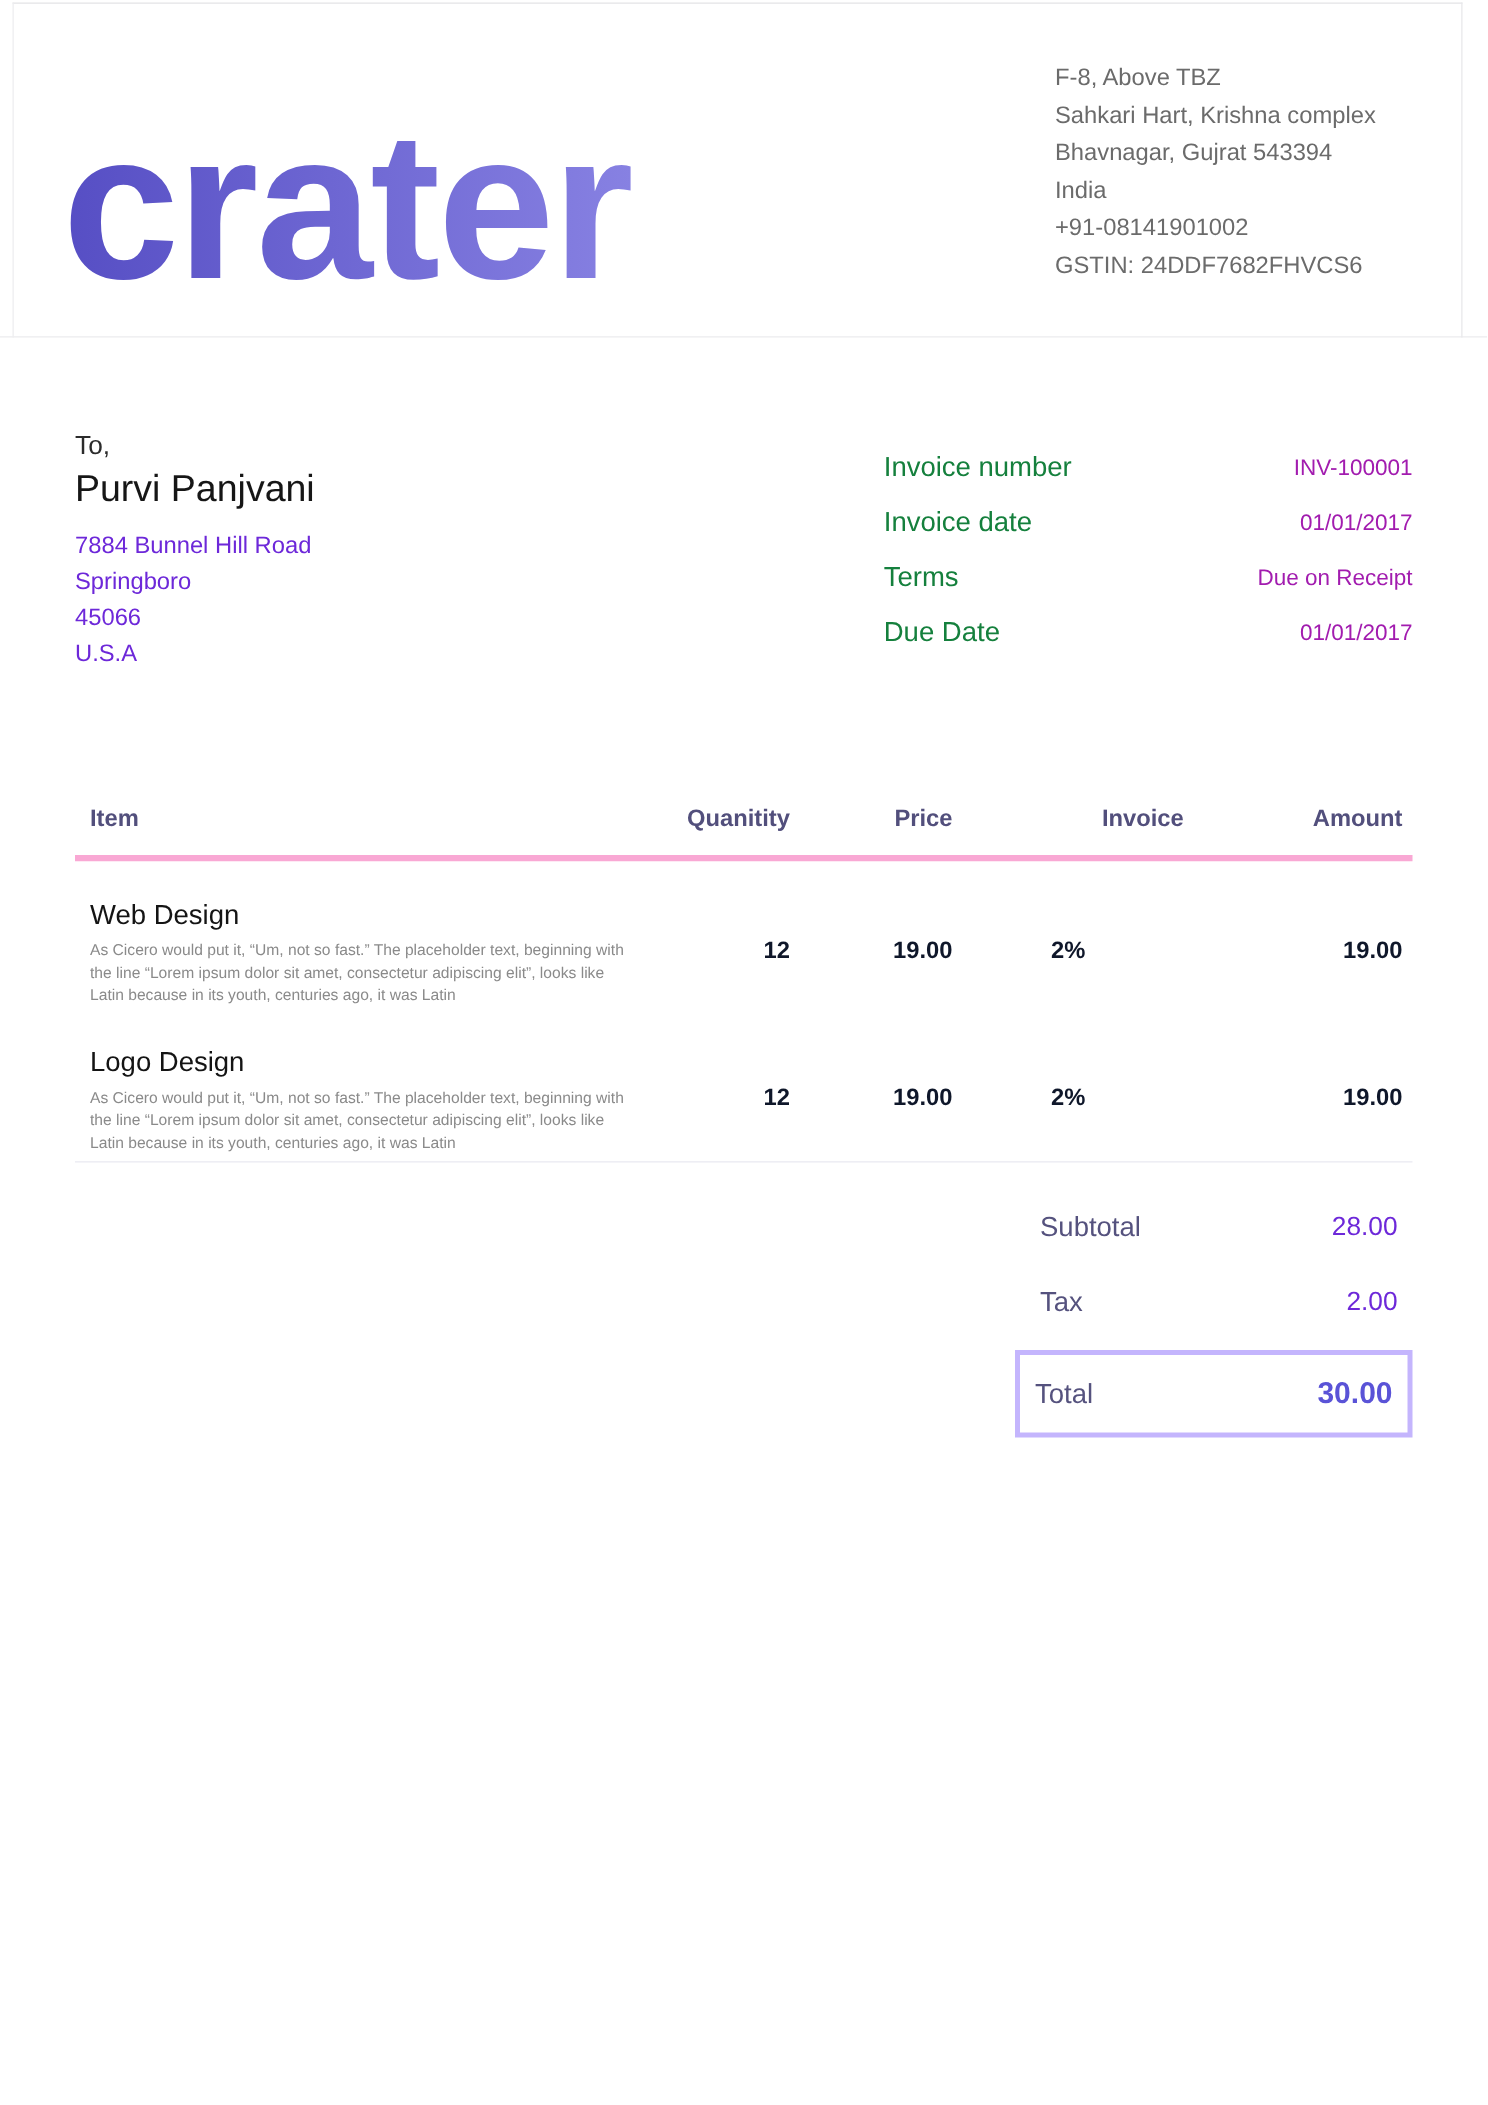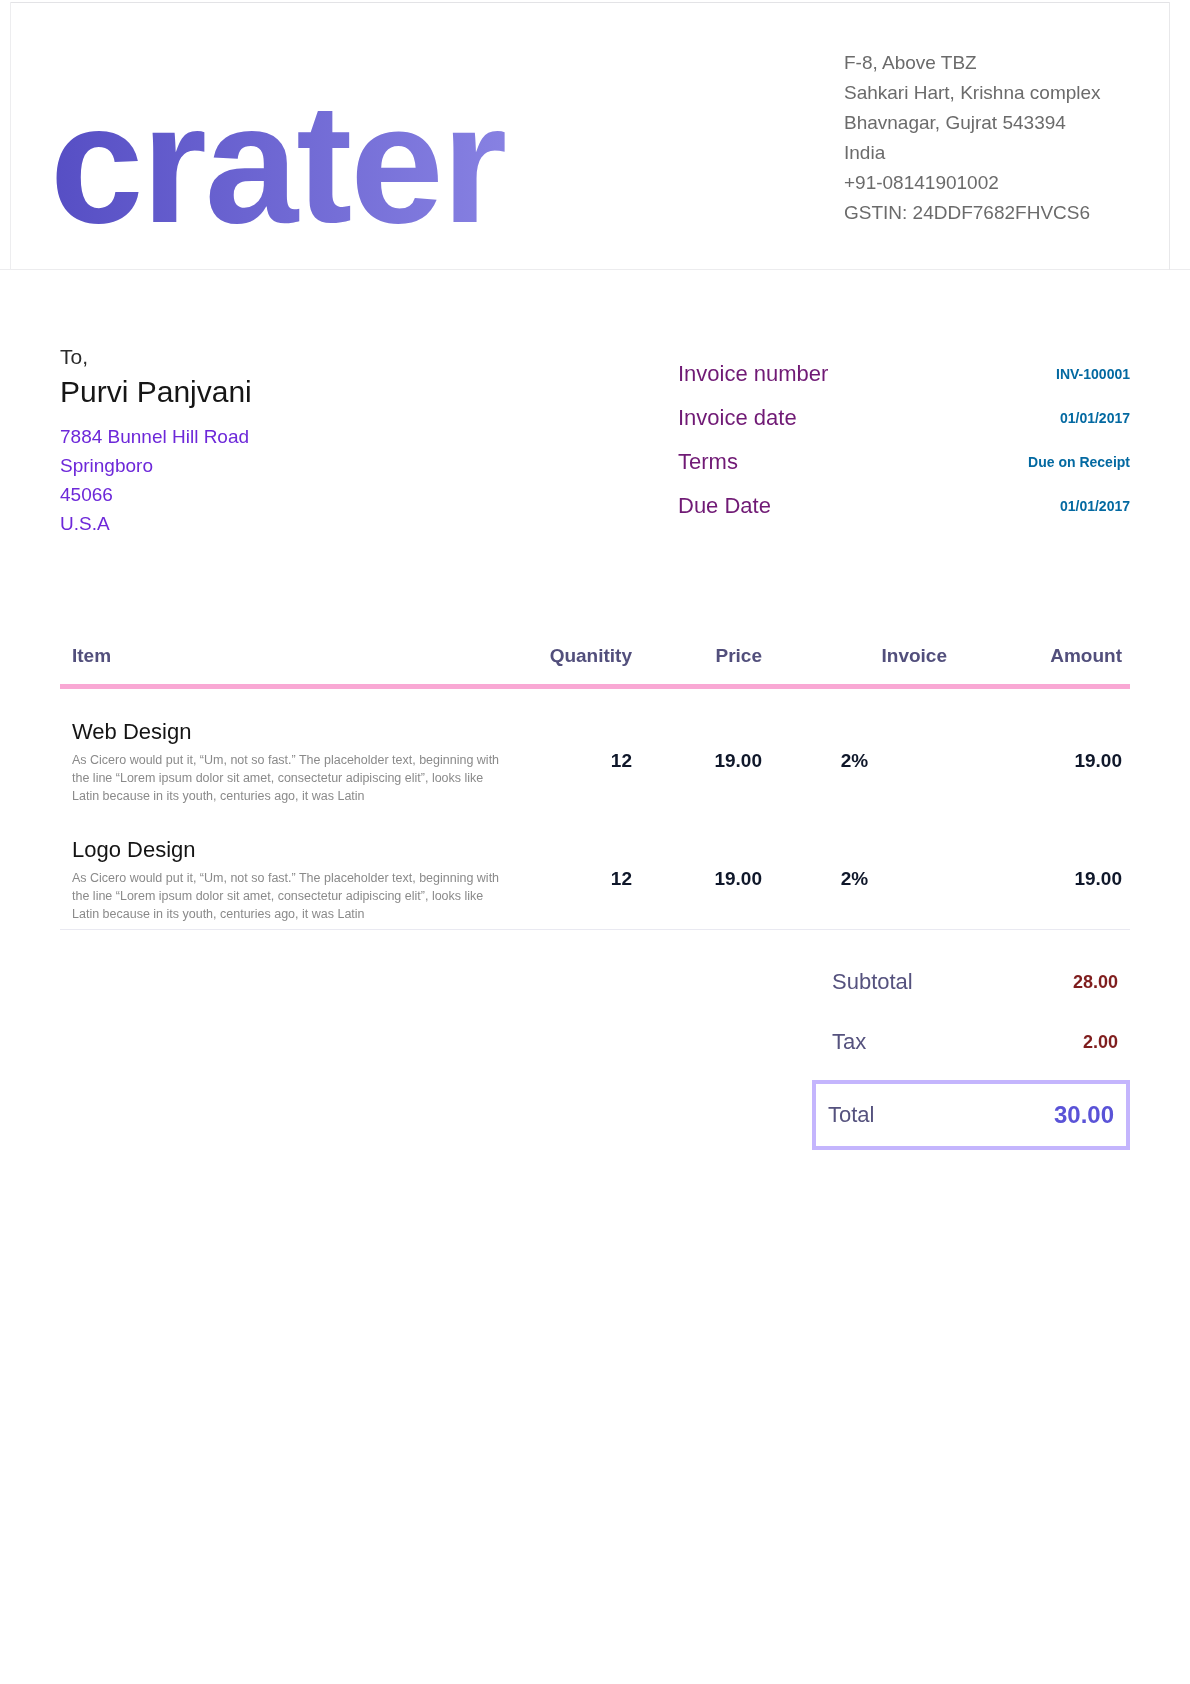--- a/index.html
+++ b/index.html
@@ -33,22 +33,22 @@
     margin:74px 60px 0 60px;
     display:flex;
     justify-content:space-between;
   }
   .bill-to{width:330px;}
   .bill-to-label{font-size:21px;color:#2b2b2b;line-height:26px;}
   .bill-to-name{font-size:30px;color:#161616;font-weight:500;line-height:40px;margin-top:2px;}
   .bill-to-addr{margin-top:10px;font-size:19px;color:#6d28d9;line-height:29px;}
   .meta{width:452px;margin-top:16px;}
   .meta-row{display:flex;justify-content:space-between;margin-bottom:16px;line-height:28px;}
-  .meta-label{font-size:22px;color:#701a75;}
-  .meta-value{font-size:14px;color:#0369a1;font-weight:700;}
+  .meta-label{font-size:22px;color:#15803d;margin-left:29px;}
+  .meta-value{font-size:18px;color:#a21caf;font-weight:400;}
 
   .items{margin:106px 60px 0 60px;}
   .tgrid{
     display:grid;
     grid-template-columns:1fr 115px 130px 185px 175px;
     padding:0 8px 0 12px;
     box-sizing:border-box;
   }
   .thead{padding-bottom:16px;border-bottom:5px solid #f9a8d4;}
   .th{font-size:19px;font-weight:700;color:#524f7c;line-height:24px;}
@@ -60,21 +60,21 @@
   .item-desc{margin-top:4px;font-size:12.5px;color:#8a8a8a;line-height:18px;width:440px;}
   .cell{font-size:19px;color:#0f172a;line-height:26px;font-weight:bold;}
   .cell.c-qty,.cell.c-price,.cell.c-amt{text-align:right;}
   .cell.c-disc{text-align:center;}
   .items-divider{margin-top:6px;border-top:1px solid #e9e9f1;height:0;}
 
   .totals{width:318px;margin:38px 60px 0 auto;}
   .totals-row{display:flex;justify-content:space-between;align-items:center;
     padding:0 12px 0 20px;margin-bottom:18px;line-height:28px;margin-top:32px;}
   .totals-label{font-size:22px;color:#55527e;}
-  .totals-value{font-size:18px;font-weight:700;color:#7f1d1d;}
+  .totals-value{font-size:21px;font-weight:400;color:#6d28d9;}
   .total-box{
     box-sizing:border-box;
     margin-top:24px;
     border:4px solid #c4b5fd;
     padding:16px 12px 16px 12px;
     display:flex;justify-content:space-between;align-items:center;
   }
   .total-box-label{font-size:22px;color:#55527e;line-height:30px;}
   .total-box-value{font-size:24px;font-weight:700;color:#5a53d7;line-height:30px;}
 </style>

